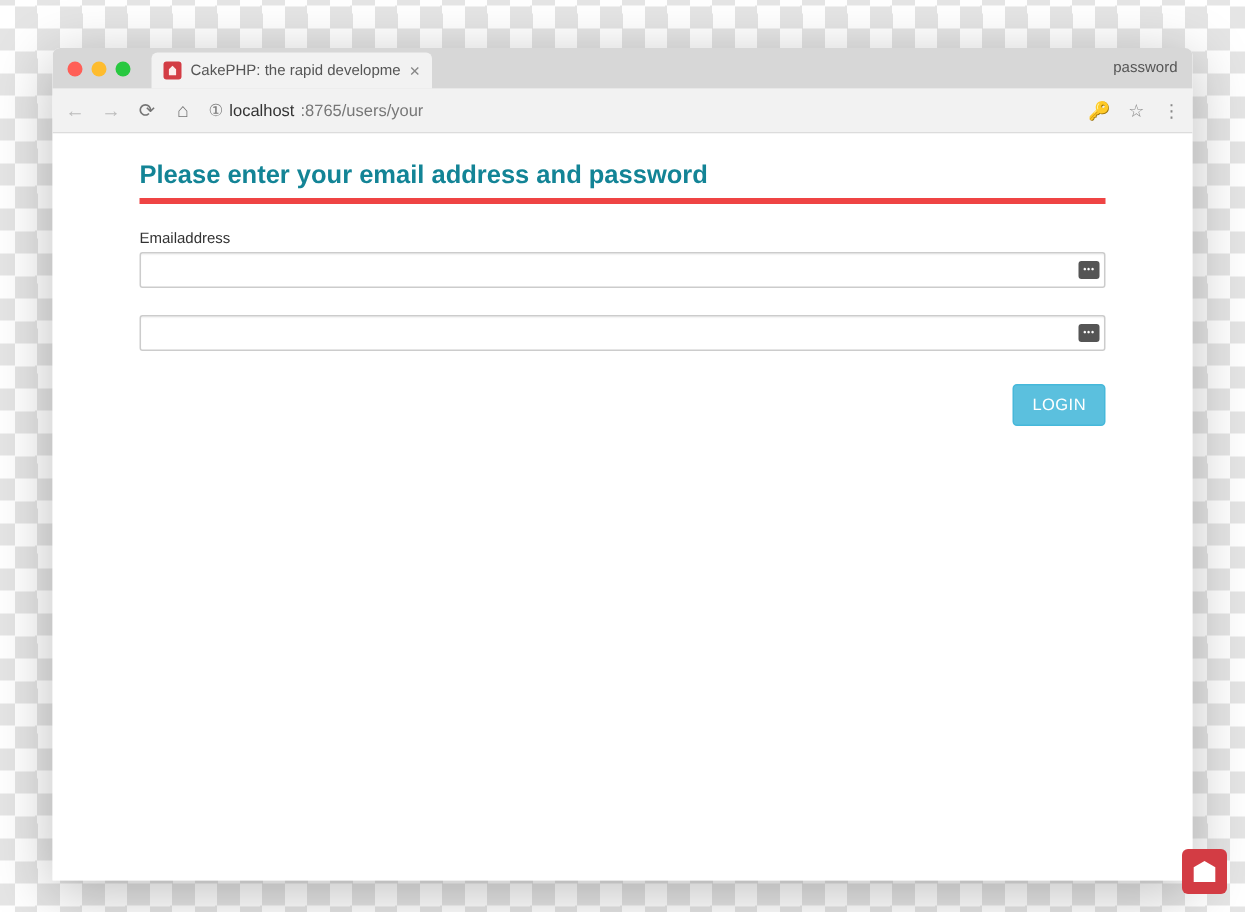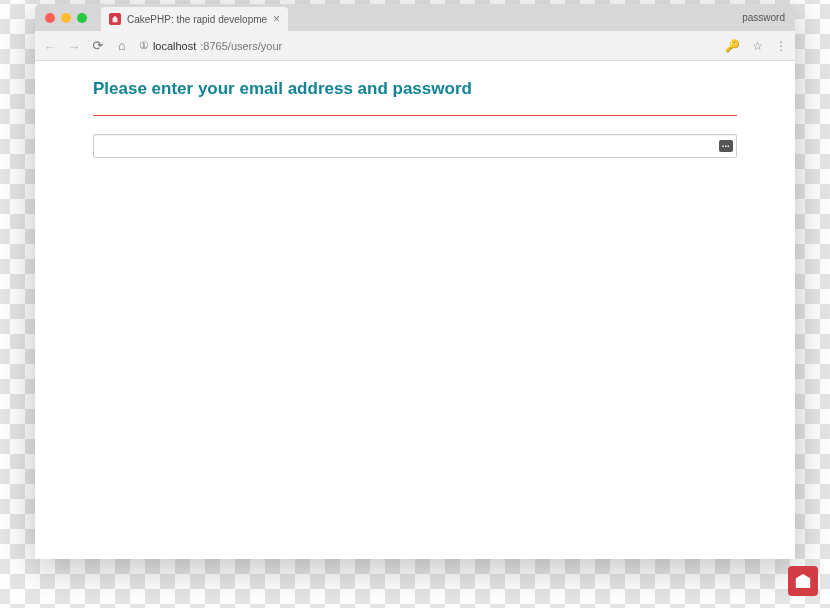--- a/index.html
+++ b/index.html
@@ -6,21 +6,21 @@
     body {
       font-family: -apple-system, BlinkMacSystemFont, "Segoe UI", Helvetica, Arial, sans-serif;
       background: repeating-conic-gradient(#e5e5e5 0% 25%, #fff 0% 50%) 50% / 30px 30px;
       width: 830px;
       height: 608px;
       position: relative;
       overflow: hidden;
     }
     .browser-window {
       position: absolute;
-      top: 4px;
+      top: 32px;
       left: 35px;
       width: 760px;
       height: 555px;
       background: #fff;
       border-radius: 5px 5px 0 0;
       box-shadow: 0 8px 40px rgba(0,0,0,0.25);
       display: flex;
       flex-direction: column;
       overflow: hidden;
     }
@@ -128,22 +128,22 @@
     .content {
       flex: 1;
       background: #fff;
       padding: 18px 58px;
       overflow: auto;
     }
     .heading {
       color: #138496;
       font-size: 17px;
       font-weight: bold;
-      padding-bottom: 16px;
-      border-bottom: 1px solid #ef4444;
+      padding-bottom: 5px;
+      border-bottom: 4px solid #ef4444;
       margin-bottom: 18px;
     }
     .field-group { margin-bottom: 18px; }
     .field-label {
       font-size: 10px;
       color: #333;
       margin-bottom: 3px;
       display: block;
     }
     .field-wrap {
@@ -242,29 +242,41 @@
     <div class="right-icons">
       <span>🔑</span>
       <span>☆</span>
       <span>⋮</span>
     </div>
   </div>
 
   <div class="content">
     <h2 class="heading">Please enter your email address and password</h2>
 
+    <div class="field-group">
+      <label class="field-label">Emailaddress</label>
+      <div class="field-wrap">
+        <input type="text" class="text-input" value="" style="">
+        <div class="suffix-badge">
+            <span>•••</span>
+          </div>
+      </div>
+    </div>
 
     <div class="field-group">
       <div class="field-wrap">
         <input type="password" class="text-input" value="" style="">
         <div class="suffix-badge">
             <span>•••</span>
           </div>
       </div>
     </div>
 
+    <div class="btn-row">
+      <button class="login-btn">LOGIN</button>
+    </div>
   </div>
 
 </div>
 
 <div class="corner-logo">
   <div class="corner-logo-inner"></div>
 </div>
 
 </body></html>

